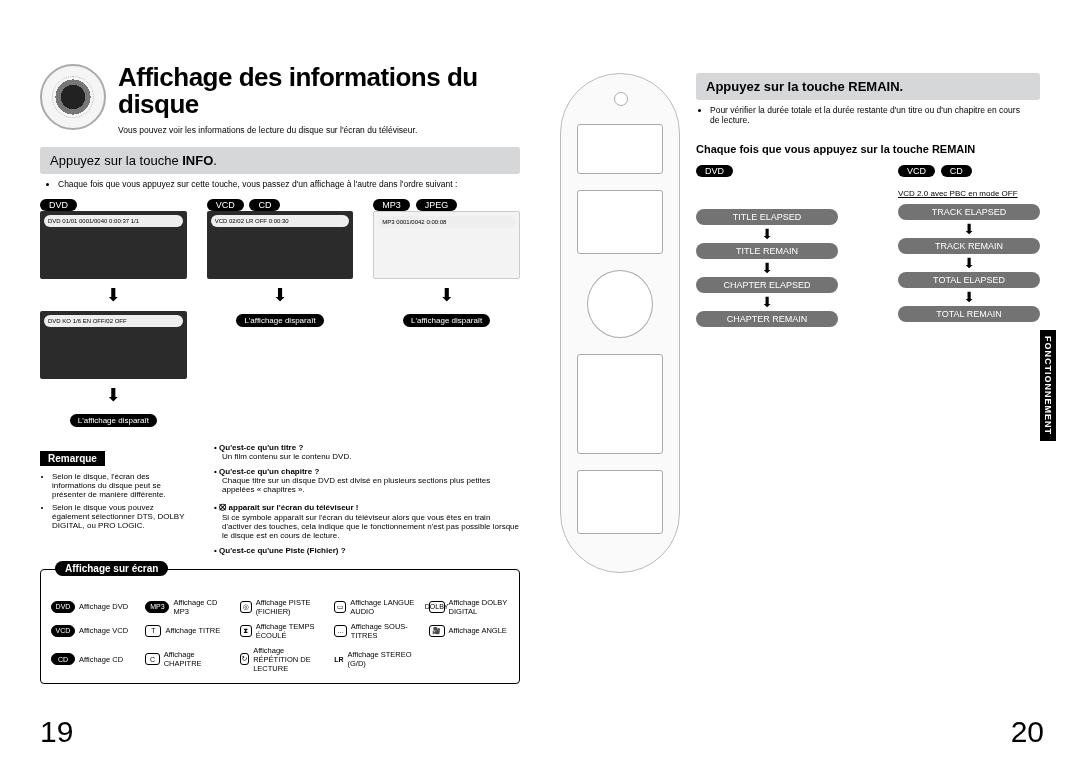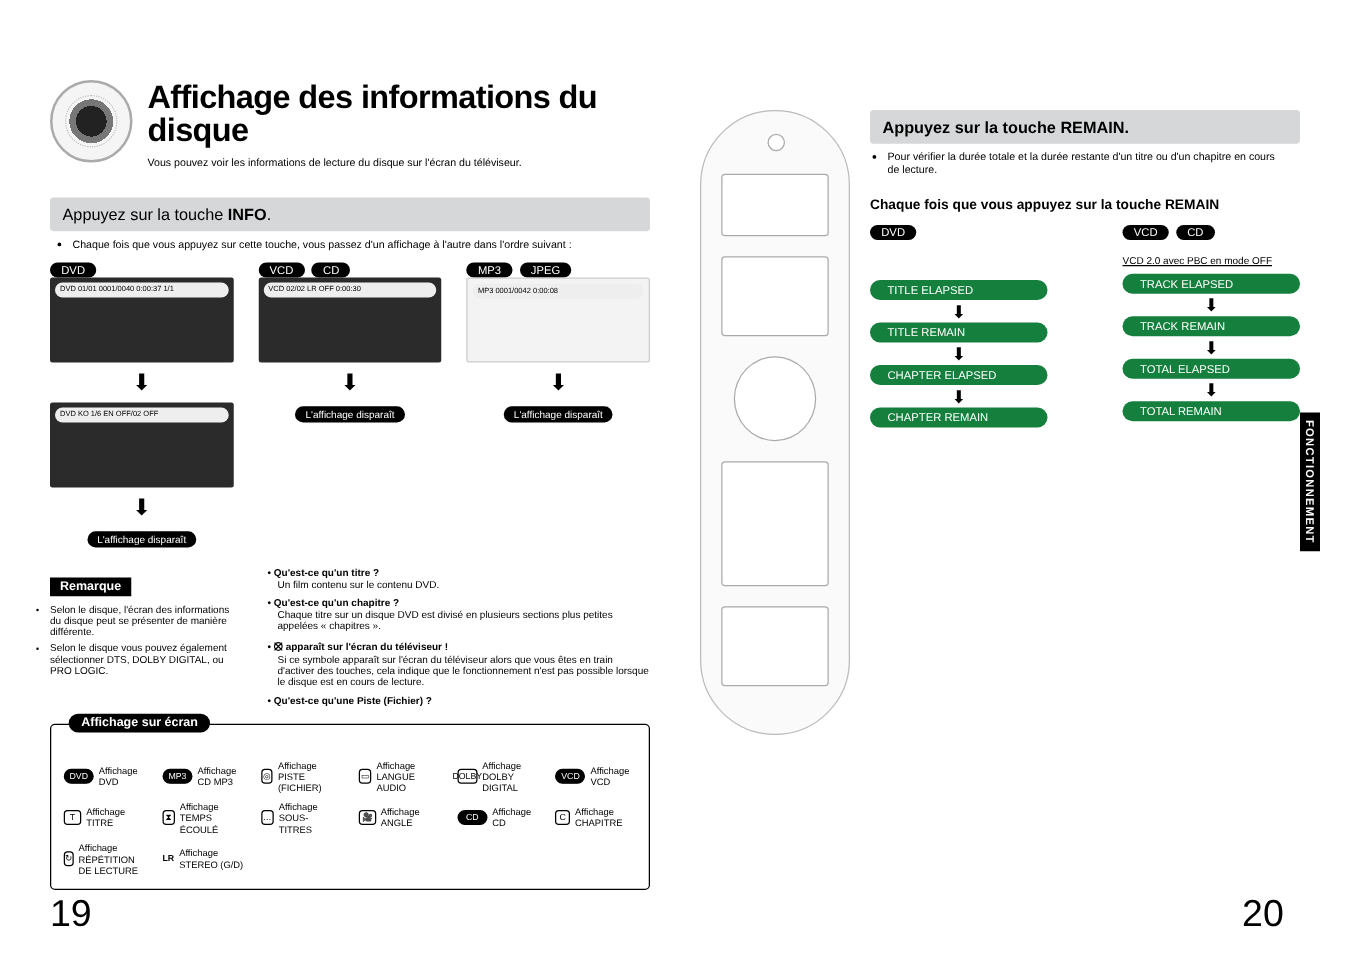--- a/index.html
+++ b/index.html
@@ -10,76 +10,76 @@
 
   
   .hdr{display:flex;align-items:flex-start;gap:12px;margin-bottom:6px}
   .disc{width:66px;height:66px;border-radius:50%;border:2px solid #aaa;position:relative;flex-shrink:0;background:radial-gradient(circle,#222 0 28%,#777 28% 40%,#f5f5f5 40% 100%)}
   .disc::after{content:"";position:absolute;inset:10px;border-radius:50%;border:1px dotted #bbb}
   .h1{font-size:26px;font-weight:bold;letter-spacing:-0.5px;line-height:1.05}
   .intro{font-size:8.5px;margin-top:6px;color:#000}
   .redbar{display:inline-block;width:36px;height:10px;background:#b30000;vertical-align:middle;margin-left:8px}
 
   
-  .bar{background:#d6d7d8;padding:6px 10px;font-size:13px;margin-top:23px;border-radius:3px}
+  .bar{background:#d6d7d8;padding:6px 10px;font-size:13px;margin-top:12px;border-radius:3px}
   .subnote{font-size:8.5px;margin:5px 0 0 10px}
   .subnote li{list-style:disc;margin-left:8px}
 
   
   .pill{display:inline-block;background:#000;color:#fff;border-radius:10px;padding:1px 9px;font-size:9px;margin-right:3px}
 
   
   .shots{display:flex;gap:20px;margin-top:10px}
   .shot{flex:1}
   .tv{width:100%;height:68px;background:#2b2b2b;border-radius:2px;position:relative;overflow:hidden}
   .tv.blank{background:#f3f3f3;border:1px solid #ccc}
   .osd{position:absolute;top:4px;left:4px;right:4px;height:12px;background:#eee;border-radius:6px;font-size:6px;padding:1px 4px;color:#000;display:flex;gap:4px;align-items:center}
   .arrdn{text-align:center;font-size:18px;margin:5px 0}
   .caption{text-align:center;font-size:8px;color:#fff;background:#000;border-radius:8px;padding:2px 8px;display:inline-block;margin-top:3px}
   .caprow{text-align:center}
 
   
   .remarque{display:inline-block;background:#000;color:#fff;padding:2px 8px;font-weight:bold;font-size:10px;margin-top:14px}
   .notes{font-size:8px;margin-top:6px}
-  .notes li{list-style:disc;margin-bottom:4px}
+  .notes li{list-style:disc;margin-left:12px;margin-bottom:4px}
 
   
   .qa{font-size:8px;margin-top:4px}
   .qa dt{font-weight:bold;margin-top:6px}
   .qa dt::before{content:"• "}
   .qa dd{margin-left:8px}
 
   
   .legend{border:1px solid #000;border-radius:4px;margin-top:14px;position:relative;padding:28px 10px 10px}
   .legend .tab{position:absolute;top:-9px;left:14px;background:#000;color:#fff;border-radius:9px;padding:2px 10px;font-size:10px;font-weight:bold}
-  .lgrid{display:grid;grid-template-columns:repeat(6,1fr);gap:6px 14px;font-size:7.5px;align-items:center}
+  .lgrid{display:grid;grid-template-columns:repeat(5,1fr);gap:6px 14px;font-size:7.5px;align-items:center}
   .lg{display:flex;align-items:center;gap:4px}
   .ic{display:inline-flex;width:16px;height:12px;border:1px solid #000;border-radius:3px;align-items:center;justify-content:center;font-size:7px;background:#fff}
   .ic.blk{background:#000;color:#fff;border-radius:6px;padding:0 3px;width:auto;min-width:24px}
 
   
   .remote{width:120px;height:500px;border:1px solid #bbb;border-radius:60px;margin:0 auto;position:relative;background:#fafafa}
   .rbtn{position:absolute;border:1px solid #aaa;border-radius:3px;background:#fff}
-  .right-wrap{display:flex;gap:16px;align-items:flex-start;margin-top:24px}
+  .right-wrap{display:flex;gap:16px;align-items:flex-start;margin-top:9px}
   .right-inner{flex:1}
   .bar2{background:#d6d7d8;padding:6px 10px;font-size:13px;border-radius:3px;font-weight:bold}
   .sub2{font-size:8.5px;margin:5px 10px 0 14px}
   .sub2 li{list-style:disc}
   .seqlbl{font-weight:bold;font-size:11px;margin:18px 0 6px}
   .seqcols{display:flex;gap:60px;margin-top:10px}
   .seqcol{flex:1}
   .seqcol .pill{margin-bottom:6px}
   .vcdnote{font-size:8px;font-weight:normal;text-decoration:underline;margin:6px 0}
-  .step{background:#15803d;color:#fff;font-size:9px;border-radius:10px;padding:3px 14px;margin:4px 0;display:block}
+  .step{background:#737373;color:#fff;font-size:9px;border-radius:10px;padding:3px 14px;text-align:center;margin:4px 0;display:block}
   .arr2{text-align:center;font-size:14px;line-height:10px}
 
   .sidetab{position:absolute;right:24px;top:330px;writing-mode:vertical-rl;background:#000;color:#fff;font-size:9px;font-weight:bold;padding:6px 3px;letter-spacing:1px}
 
   .pgnum{position:absolute;bottom:14px;font-size:30px;font-weight:normal;color:#000}
-  .pgl{left:40px}.pgr{right:53px}
+  .pgl{left:40px}.pgr{right:36px}
   .two{display:flex;gap:24px;margin-top:10px;align-items:flex-start}
   .sideA{flex:0 0 150px}
   .sideB{flex:1}
 </style>
 </head>
 <body>
 
 <div class="page">
 
   <div class="col">

